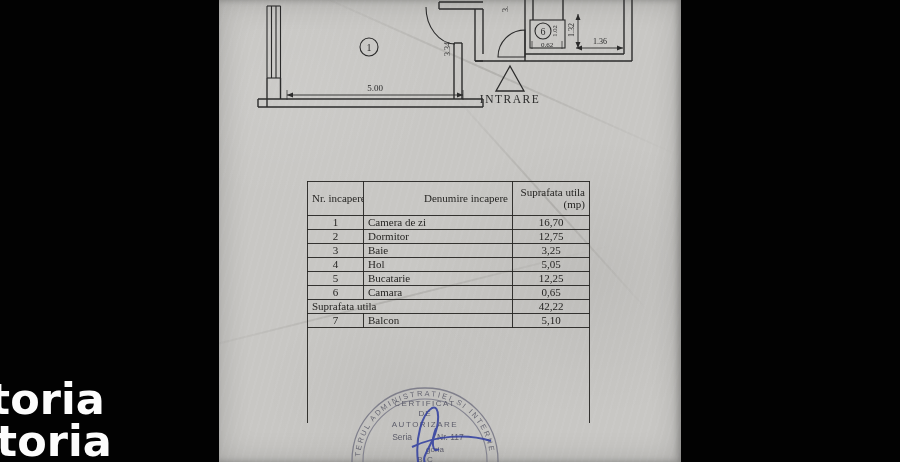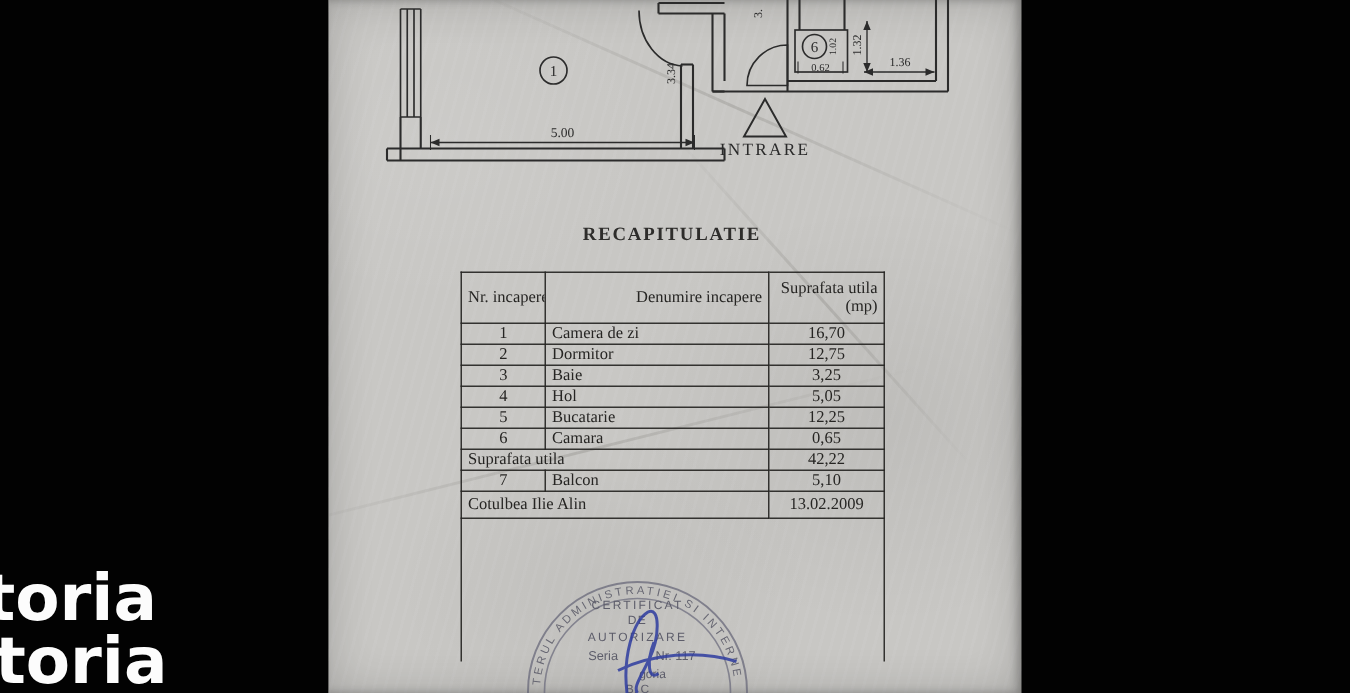--- a/index.html
+++ b/index.html
@@ -67,21 +67,20 @@
   #wm2{left:-29px;top:46px;}
 </style>
 </head>
 <body>
 
 <div id="paper">
   <div class="crease" id="crease1"></div>
   <div class="crease" id="crease2"></div>
   <div class="crease" id="crease3"></div>
 
-  <div id="recap-title">RECAPITULATIE</div>
 
   <table class="recap">
     <colgroup>
         <col style="width:56px">
         <col style="width:149px">
         <col style="width:77px">
       </colgroup>
     <tbody>
         <tr>
       <th>Nr. incapere</th>
@@ -122,24 +121,20 @@
       <td class="c-val">0,65</td>
     </tr>
     <tr>
       <td class="c-merged" colspan="2">Suprafata utila</td>
       <td class="c-val">42,22</td>
     </tr>
     <tr>
       <td class="c-nr">7</td>
       <td class="c-name">Balcon</td>
       <td class="c-val">5,10</td>
-    </tr>
-    <tr class="row-sign">
-      <td class="c-merged" colspan="2">Cotulbea Ilie Alin</td>
-      <td class="c-val">13.02.2009</td>
     </tr>
     <tr class="stamp-row">
       <td colspan="3"></td>
     </tr>
   </tbody>
     </table>
 
   <svg id="overlay" viewBox="0 0 462 462">
     <defs>
       <marker id="ah" markerWidth="8" markerHeight="8" refX="6.5" refY="3" orient="auto-start-reverse" markerUnits="userSpaceOnUse">

